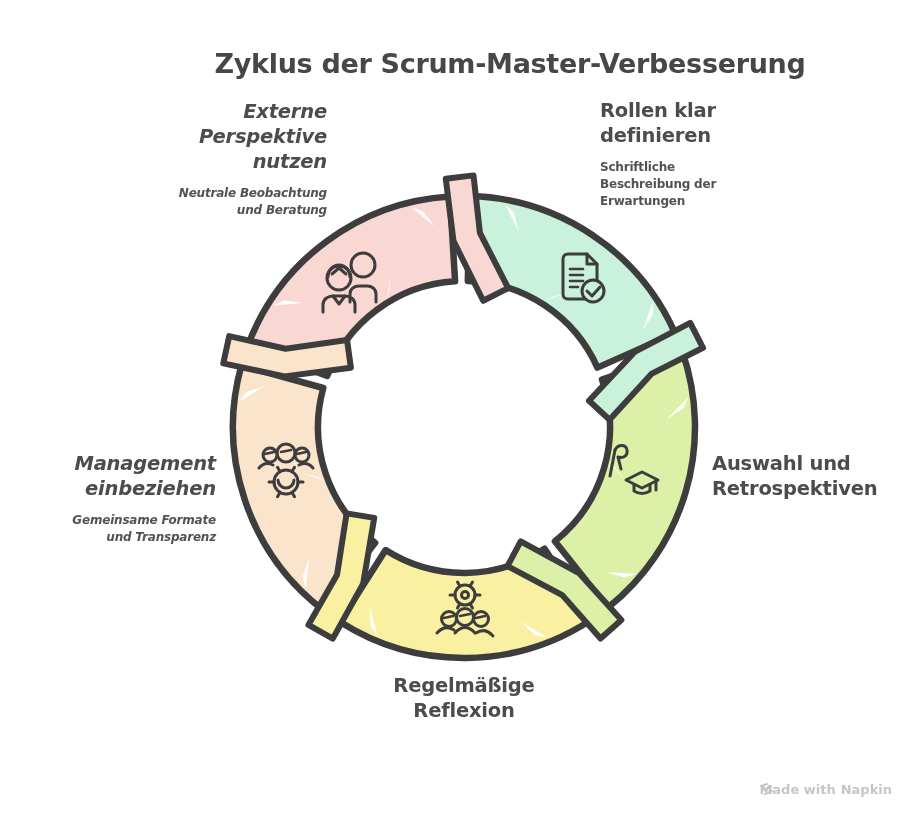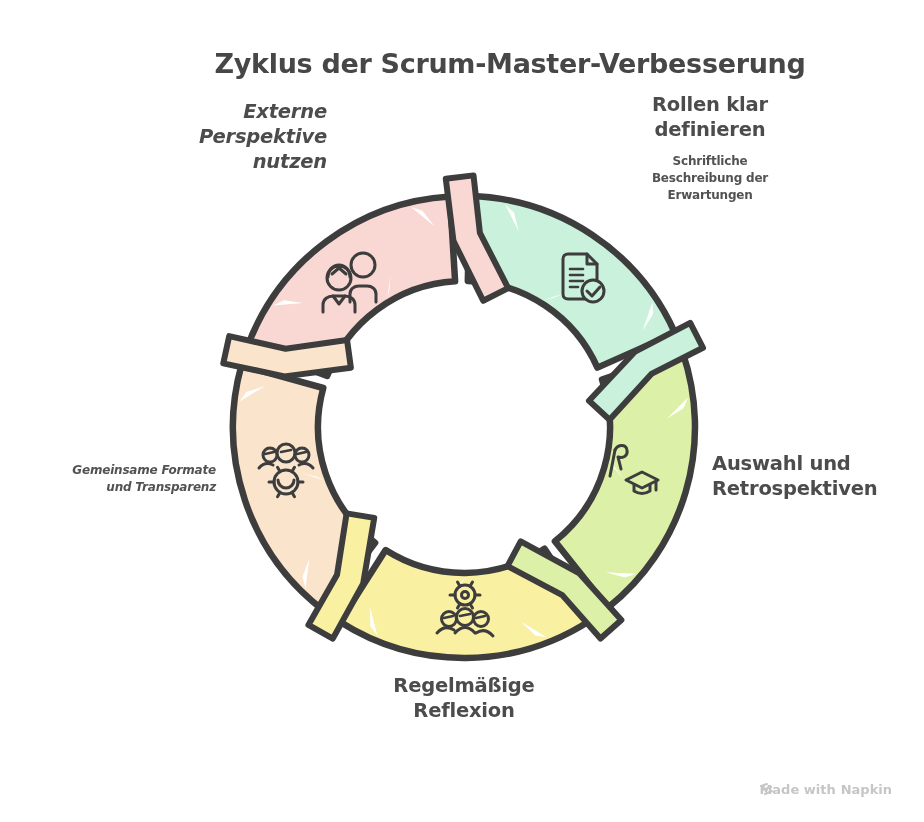--- a/index.html
+++ b/index.html
@@ -120,41 +120,45 @@
       <circle cx="29" cy="38" r="12"></circle>
       <path d="M41,38 h5 M35,48.4 l2.5,4.3 M23,48.4 l-2.5,4.3 M17,38 h-5 M23,27.6 l-2.5,-4.3 M35,27.6 l2.5,-4.3"></path>
       <path d="M21,36 a8,8 0 0 0 16,0"></path>
     </g>
   </svg>
 
   <div class="label al-r" style="top:100px;left:125px;width:202px;">
     <div class="hd">Externe
 Perspektive
 nutzen</div>
+    <div class="sub">Neutrale Beobachtung
+und Beratung</div>
   </div>
 
-  <div class="label al-l" style="top:93px;left:600px;width:220px;text-align:center;">
+  <div class="label al-l" style="top:99px;left:600px;width:220px;">
     <div class="hd">Rollen klar
 definieren</div>
     <div class="sub">Schriftliche
 Beschreibung der
 Erwartungen</div>
   </div>
 
   <div class="label al-l" style="top:452px;left:712px;width:205px;">
     <div class="hd">Auswahl und
 Retrospektiven</div>
   </div>
 
   <div class="label al-c" style="top:674px;left:344px;width:240px;">
     <div class="hd">Regelmäßige
 Reflexion</div>
   </div>
 
   <div class="label al-r" style="top:452px;left:30px;width:186px;">
+    <div class="hd">Management
+einbeziehen</div>
     <div class="sub">Gemeinsame Formate
 und Transparenz</div>
   </div>
 
   <div class="watermark">
     <span>Made with</span>
     <svg class="wm-glyph" width="15" height="14" viewBox="0 0 15 14">
       <g stroke="#c6c6c6" stroke-width="2" stroke-linecap="round" fill="none">
         <path d="M2,4 L8,2"></path>
         <path d="M3,8 L12,5"></path>

